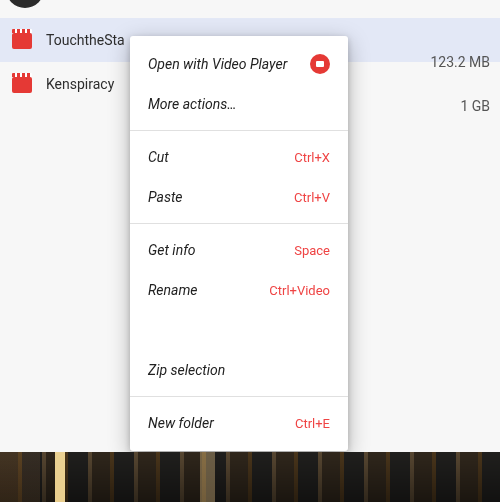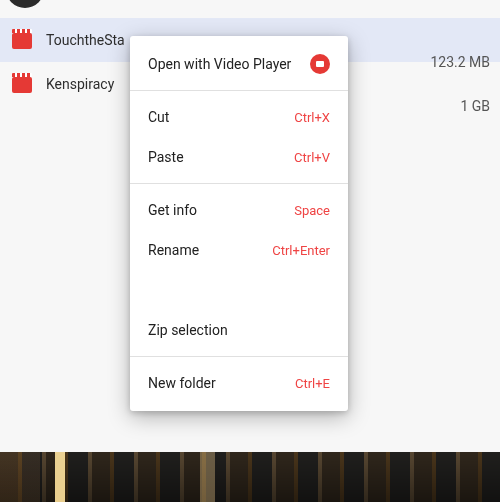--- a/index.html
+++ b/index.html
@@ -69,21 +69,21 @@
     font-size: 14px;
     color: #222;
   }
   .ctx .mi {
     display: flex;
     align-items: center;
     height: 40px;
     padding: 0 18px;
     cursor: default;
   }
-  .ctx .mi .lbl { flex: 1 1 auto; }
+  .ctx .mi .lbl { flex: 1 1 auto; font-style: italic; }
   .ctx .mi .accel { flex: 0 0 auto; color: #ef4444; font-size: 13px; }
   .ctx .sep {
     height: 1px;
     background: #e0e0e0;
     margin: 6px 0;
   }
   .ctx .badge {
     width: 20px; height: 20px;
     border-radius: 50%;
     background: #e53935;
@@ -130,41 +130,44 @@
 
 <div class="ctx">
   <div class="mi">
     <span class="lbl">Open with Video Player</span>
     <span class="badge">
       <svg width="10" height="10" viewBox="0 0 10 10">
           <rect x="1" y="2" width="8" height="6" rx="1" fill="#fff"></rect>
         </svg>
     </span>
   </div>
+  <div class="mi">
+    <span class="lbl">More actions…</span>
+  </div>
 
   <div class="sep"></div>
 
   <div class="mi">
     <span class="lbl">Cut</span>
     <span class="accel">Ctrl+X</span>
   </div>
   <div class="mi">
     <span class="lbl">Paste</span>
     <span class="accel">Ctrl+V</span>
   </div>
 
   <div class="sep"></div>
 
   <div class="mi">
     <span class="lbl">Get info</span>
     <span class="accel">Space</span>
   </div>
   <div class="mi">
     <span class="lbl">Rename</span>
-    <span class="accel">Ctrl+Enter</span>
+    <span class="accel">Ctrl+Video</span>
   </div>
   <div class="mi">
   </div>
   <div class="mi">
     <span class="lbl">Zip selection</span>
   </div>
 
   <div class="sep"></div>
 
   <div class="mi">

